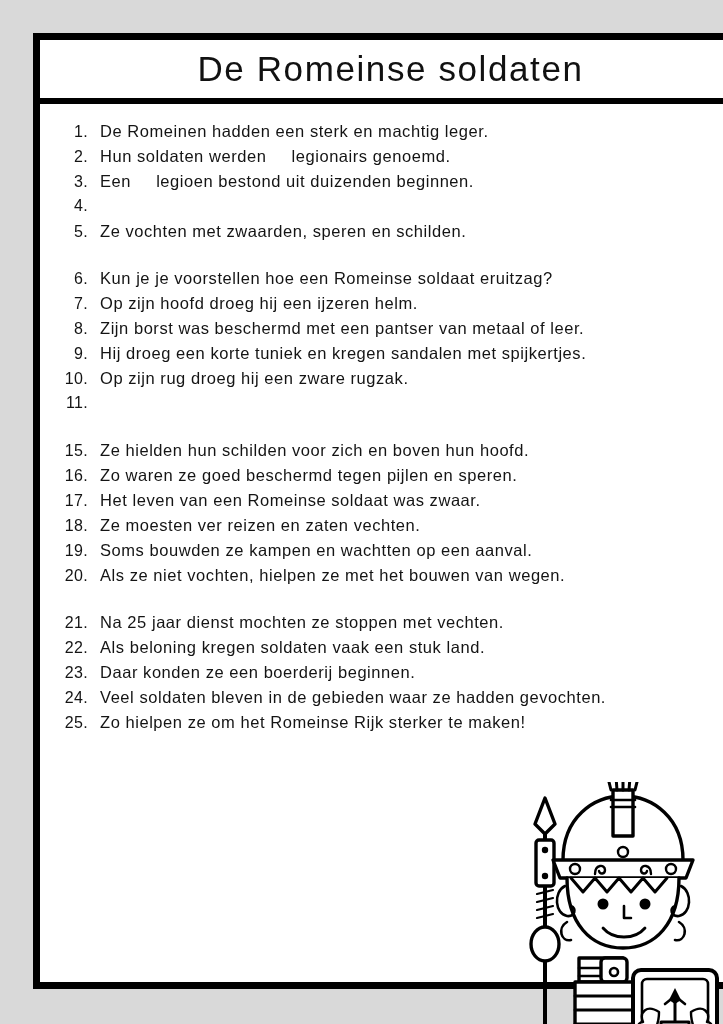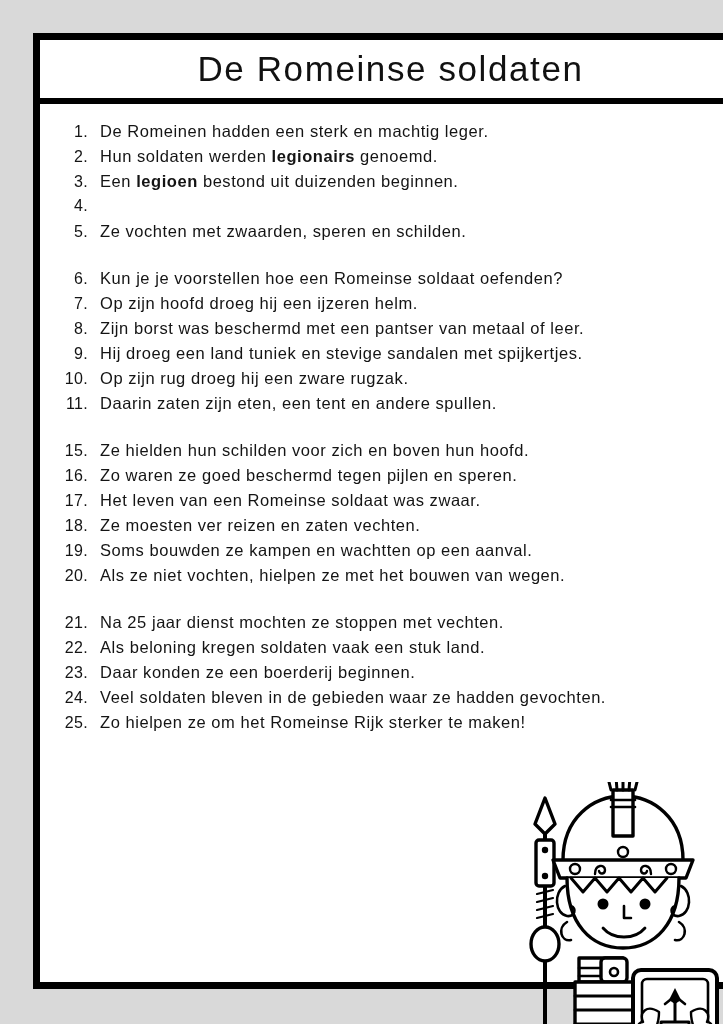--- a/index.html
+++ b/index.html
@@ -70,21 +70,22 @@
     font-size: 16px;
     letter-spacing: 0.3px;
   }
 
   .sentence-text {
     padding-left: 12px;
     white-space: nowrap;
   }
 
   .sentence-text b {
-    font-weight: 700;
+    font-weight: 400;
+    margin-left: 20px;
   }
 
   #soldier-illustration {
     position: absolute;
     left: 505px;
     top: 782px;
     width: 218px;
     height: 242px;
     pointer-events: none;
   }
@@ -116,41 +117,40 @@
           <span class="sentence-number">4.</span>
         </div>
         <div class="sentence-row">
           <span class="sentence-number">5.</span>
           <span class="sentence-text"><span>Ze vochten met zwaarden, speren en schilden.</span></span>
         </div>
       </div>
       <div class="sentence-group">
         <div class="sentence-row">
           <span class="sentence-number">6.</span>
-          <span class="sentence-text"><span>Kun je je voorstellen hoe een Romeinse soldaat oefenden?</span></span>
+          <span class="sentence-text"><span>Kun je je voorstellen hoe een Romeinse soldaat eruitzag?</span></span>
         </div>
         <div class="sentence-row">
           <span class="sentence-number">7.</span>
           <span class="sentence-text"><span>Op zijn hoofd droeg hij een ijzeren helm.</span></span>
         </div>
         <div class="sentence-row">
           <span class="sentence-number">8.</span>
           <span class="sentence-text"><span>Zijn borst was beschermd met een pantser van metaal of leer.</span></span>
         </div>
         <div class="sentence-row">
           <span class="sentence-number">9.</span>
-          <span class="sentence-text"><span>Hij droeg een land tuniek en stevige sandalen met spijkertjes.</span></span>
+          <span class="sentence-text"><span>Hij droeg een korte tuniek en kregen sandalen met spijkertjes.</span></span>
         </div>
         <div class="sentence-row">
           <span class="sentence-number">10.</span>
           <span class="sentence-text"><span>Op zijn rug droeg hij een zware rugzak.</span></span>
         </div>
         <div class="sentence-row">
           <span class="sentence-number">11.</span>
-          <span class="sentence-text"><span>Daarin zaten zijn eten, een tent en andere spullen.</span></span>
         </div>
       </div>
       <div class="sentence-group">
         <div class="sentence-row">
           <span class="sentence-number">15.</span>
           <span class="sentence-text"><span>Ze hielden hun schilden voor zich en boven hun hoofd.</span></span>
         </div>
         <div class="sentence-row">
           <span class="sentence-number">16.</span>
           <span class="sentence-text"><span>Zo waren ze goed beschermd tegen pijlen en speren.</span></span>

